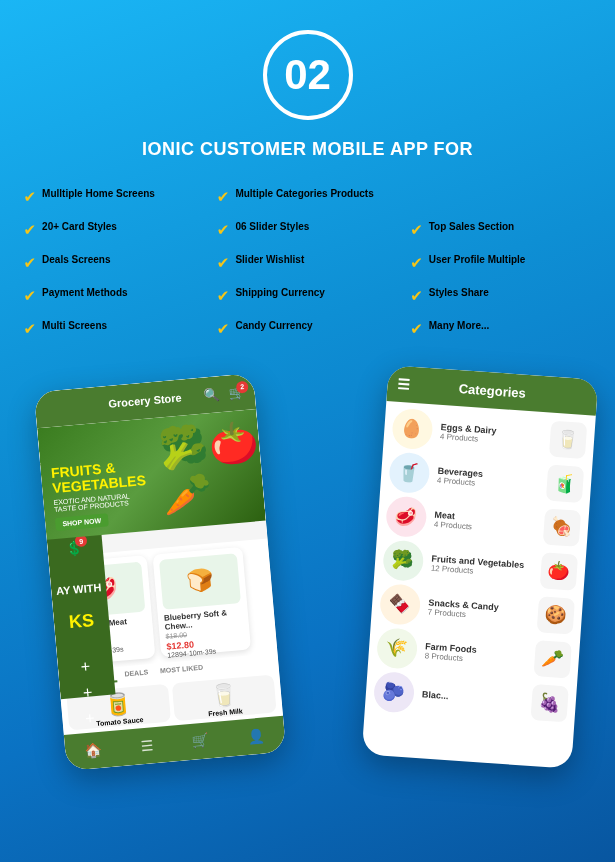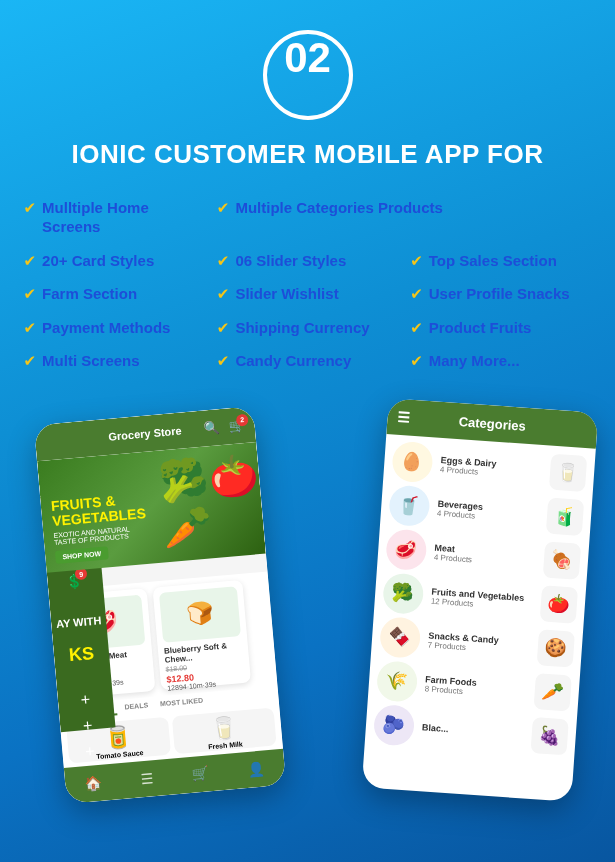--- a/index.html
+++ b/index.html
@@ -22,34 +22,34 @@
       padding-top: 30px;
     }
 
     
     .badge-circle {
       width: 90px;
       height: 90px;
       border-radius: 50%;
       border: 4px solid white;
       display: flex;
-      align-items: flex-start;
+      align-items: center;
       justify-content: center;
       margin-bottom: 18px;
     }
 
     .badge-number {
       font-size: 42px;
       font-weight: 900;
       color: white;
     }
 
     
     .main-title {
-      font-size: 26px;
+      font-size: 18px;
       font-weight: 900;
       color: white;
       text-align: right;
       text-transform: uppercase;
       line-height: 1.3;
       margin-bottom: 22px;
       letter-spacing: 0.5px;
     }
 
     
@@ -69,22 +69,22 @@
     }
 
     .check-icon {
       color: #f5c518;
       font-size: 15px;
       flex-shrink: 0;
       margin-top: 1px;
     }
 
     .feature-text {
-      color: #1d4ed8;
-      font-size: 15px;
+      color: #000000;
+      font-size: 10px;
       font-weight: 700;
       line-height: 1.3;
     }
 
     
     .phones-area {
       position: relative;
       width: 615px;
       height: 420px;
       flex-shrink: 0;
@@ -404,42 +404,42 @@
       <span class="check-icon">✔</span>
       <span class="feature-text">06 Slider Styles</span>
     </div>
     <div class="feature-item">
       <span class="check-icon">✔</span>
       <span class="feature-text">Top Sales Section</span>
     </div>
 
     <div class="feature-item">
       <span class="check-icon">✔</span>
-      <span class="feature-text">Farm Section</span>
+      <span class="feature-text">Deals Screens</span>
     </div>
     <div class="feature-item">
       <span class="check-icon">✔</span>
       <span class="feature-text">Slider Wishlist</span>
     </div>
     <div class="feature-item">
       <span class="check-icon">✔</span>
-      <span class="feature-text">User Profile Snacks</span>
+      <span class="feature-text">User Profile Multiple</span>
     </div>
 
     <div class="feature-item">
       <span class="check-icon">✔</span>
       <span class="feature-text">Payment Methods</span>
     </div>
     <div class="feature-item">
       <span class="check-icon">✔</span>
       <span class="feature-text">Shipping Currency</span>
     </div>
     <div class="feature-item">
       <span class="check-icon">✔</span>
-      <span class="feature-text">Product Fruits</span>
+      <span class="feature-text">Styles Share</span>
     </div>
 
     <div class="feature-item">
       <span class="check-icon">✔</span>
       <span class="feature-text">Multi Screens</span>
     </div>
     <div class="feature-item">
       <span class="check-icon">✔</span>
       <span class="feature-text">Candy Currency</span>
     </div>

